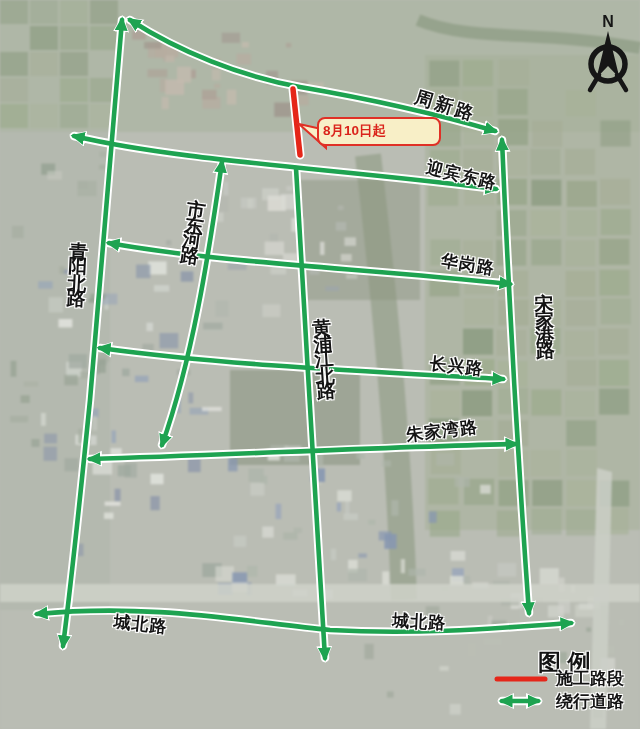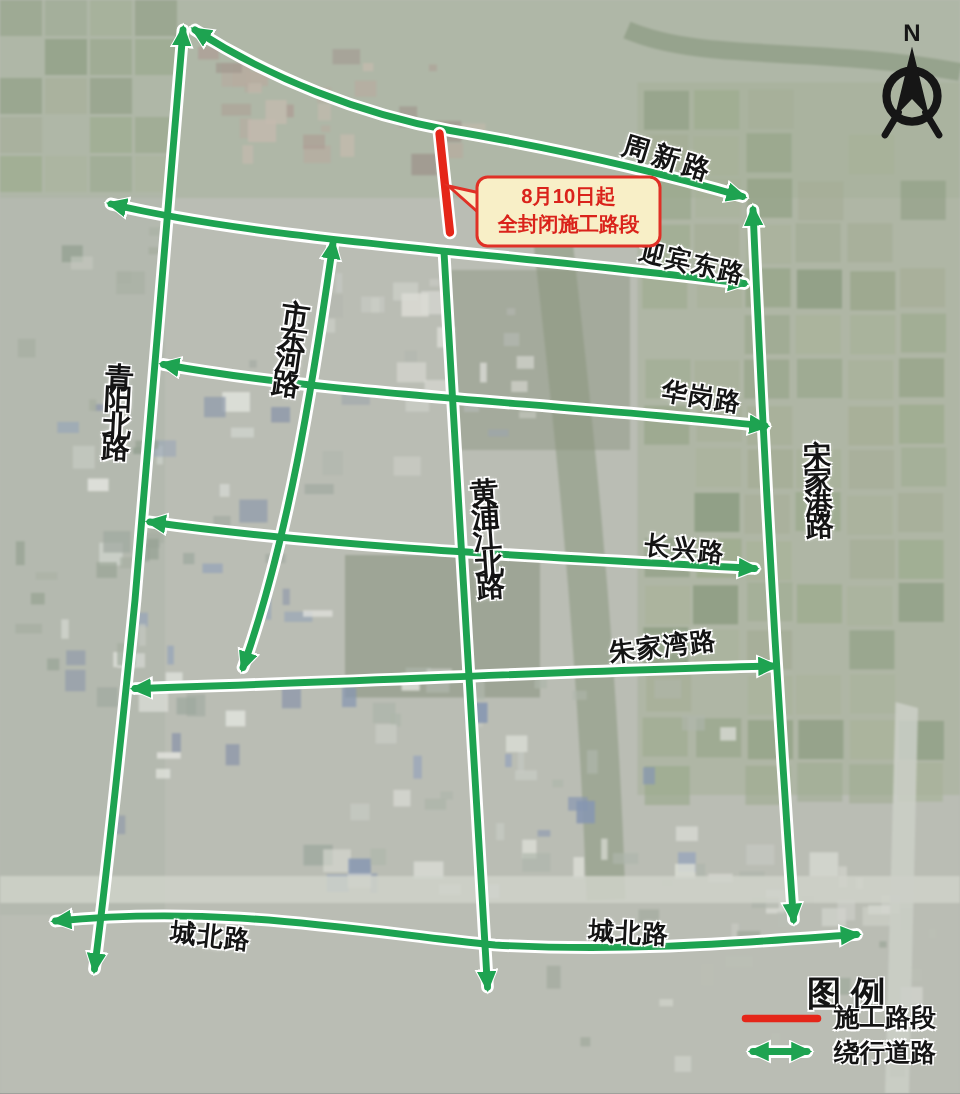--- a/index.html
+++ b/index.html
@@ -40,21 +40,21 @@
   .lbl-chengbei-west{left:115px;top:610px;transform:rotate(6deg);}
   .lbl-chengbei-east{left:393px;top:609px;transform:rotate(3deg);}
   .lbl-qingyang{left:68px;top:225px;transform:rotate(3deg);}
   .lbl-shidong{left:188px;top:182px;transform:rotate(8deg);}
   .lbl-huangpu{left:308px;top:303px;transform:rotate(-4deg);}
   .lbl-songjia{left:531px;top:278px;transform:rotate(-2deg);}
   .callout{
     position:absolute;left:317px;top:117px;width:124px;
     background:var(--callout-bg);border:2px solid var(--callout-border);border-radius:8px;
     color:var(--callout-text);font-weight:bold;font-size:13.5px;line-height:1.4;
-    text-align:center;padding:3px 4px;box-sizing:border-box;
+    text-align:left;padding:3px 4px;box-sizing:border-box;
   }
   .legend-title{
     position:absolute;left:538px;top:647px;font-size:23px;font-weight:bold;color:var(--label-color);
     text-shadow:-1px -1px 0 #fff,1px -1px 0 #fff,-1px 1px 0 #fff,1px 1px 0 #fff;
   }
   .legend-item-label{
     position:absolute;font-size:17px;font-weight:bold;color:var(--label-color);white-space:nowrap;
     text-shadow:-1px -1px 0 #fff,1px -1px 0 #fff,-1px 1px 0 #fff,1px 1px 0 #fff;
   }
   .legend-item-label.i0{left:556px;top:667px;font-family:Liberation Mono, monospace;}
@@ -450,20 +450,19 @@
   <div class="rl lbl-zhujiawan">朱家湾路</div>
   <div class="rl lbl-chengbei-west">城北路</div>
   <div class="rl lbl-chengbei-east">城北路</div>
   <div class="vl lbl-qingyang">青阳北路</div>
   <div class="vl lbl-shidong">市东河路</div>
   <div class="vl lbl-huangpu">黄浦江北路</div>
   <div class="vl lbl-songjia">宋家港路</div>
 
   <div class="callout">
     <div>8月10日起</div>
-    <div>全封闭施工路段</div>
   </div>
 
   <div class="legend-title">图 例</div>
   <div class="legend-item-label i0">施工路段</div>
   <div class="legend-item-label i1">绕行道路</div>
 
 </div>
 
 </body></html>

